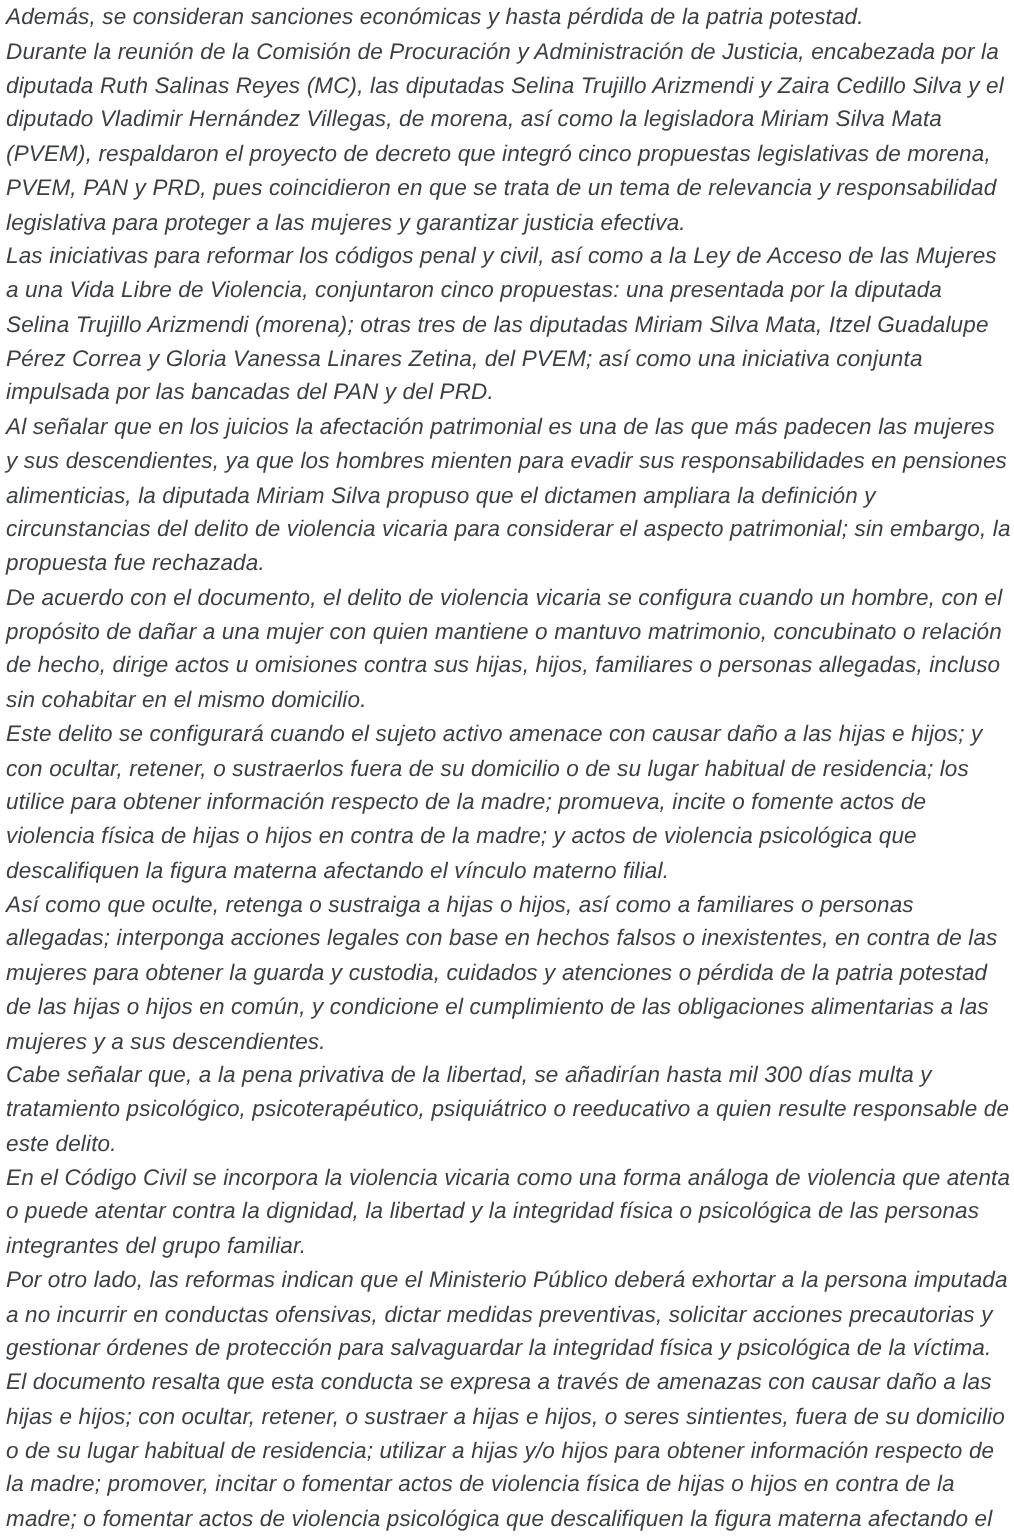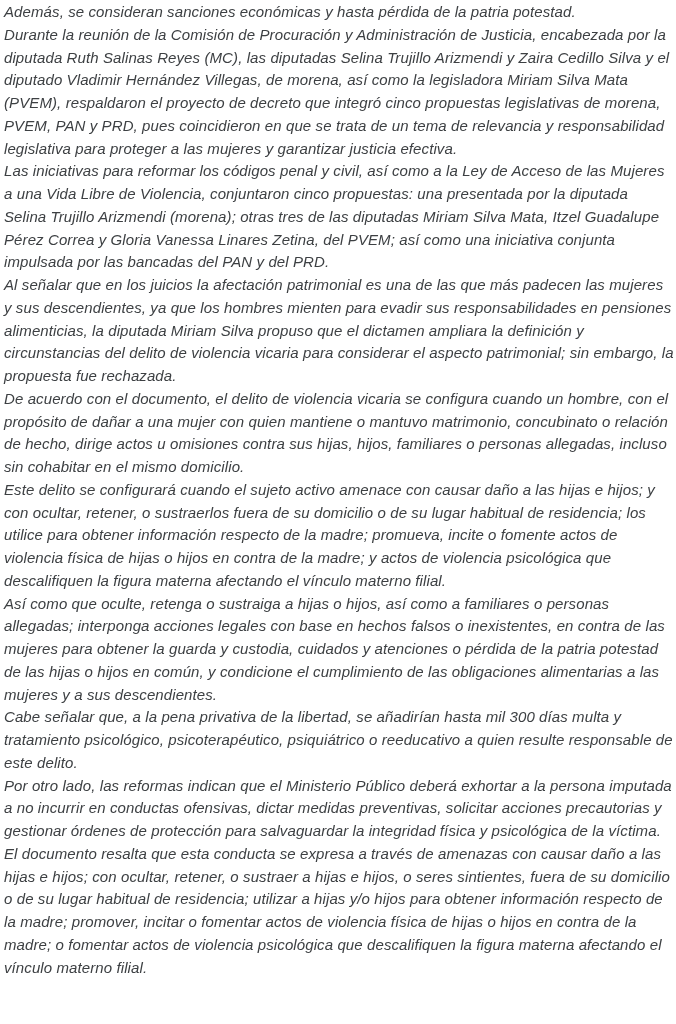--- a/index.html
+++ b/index.html
@@ -34,16 +34,17 @@
 
 <main class="article-body">
   <p>Además, se consideran sanciones económicas y hasta pérdida de la patria potestad.</p>
   <p>Durante la reunión de la Comisión de Procuración y Administración de Justicia, encabezada por la diputada Ruth Salinas Reyes (MC), las diputadas Selina Trujillo Arizmendi y Zaira Cedillo Silva y el diputado Vladimir Hernández Villegas, de morena, así como la legisladora Miriam Silva Mata (PVEM), respaldaron el proyecto de decreto que integró cinco propuestas legislativas de morena, PVEM, PAN y PRD, pues coincidieron en que se trata de un tema de relevancia y responsabilidad legislativa para proteger a las mujeres y garantizar justicia efectiva.</p>
   <p>Las iniciativas para reformar los códigos penal y civil, así como a la Ley de Acceso de las Mujeres a una Vida Libre de Violencia, conjuntaron cinco propuestas: una presentada por la diputada Selina Trujillo Arizmendi (morena); otras tres de las diputadas Miriam Silva Mata, Itzel Guadalupe Pérez Correa y Gloria Vanessa Linares Zetina, del PVEM; así como una iniciativa conjunta impulsada por las bancadas del PAN y del PRD.</p>
   <p>Al señalar que en los juicios la afectación patrimonial es una de las que más padecen las mujeres y sus descendientes, ya que los hombres mienten para evadir sus responsabilidades en pensiones alimenticias, la diputada Miriam Silva propuso que el dictamen ampliara la definición y circunstancias del delito de violencia vicaria para considerar el aspecto patrimonial; sin embargo, la propuesta fue rechazada.</p>
   <p>De acuerdo con el documento, el delito de violencia vicaria se configura cuando un hombre, con el propósito de dañar a una mujer con quien mantiene o mantuvo matrimonio, concubinato o relación de hecho, dirige actos u omisiones contra sus hijas, hijos, familiares o personas allegadas, incluso sin cohabitar en el mismo domicilio.</p>
   <p>Este delito se configurará cuando el sujeto activo amenace con causar daño a las hijas e hijos; y con ocultar, retener, o sustraerlos fuera de su domicilio o de su lugar habitual de residencia; los utilice para obtener información respecto de la madre; promueva, incite o fomente actos de violencia física de hijas o hijos en contra de la madre; y actos de violencia psicológica que descalifiquen la figura materna afectando el vínculo materno filial.</p>
   <p>Así como que oculte, retenga o sustraiga a hijas o hijos, así como a familiares o personas allegadas; interponga acciones legales con base en hechos falsos o inexistentes, en contra de las mujeres para obtener la guarda y custodia, cuidados y atenciones o pérdida de la patria potestad de las hijas o hijos en común, y condicione el cumplimiento de las obligaciones alimentarias a las mujeres y a sus descendientes.</p>
   <p>Cabe señalar que, a la pena privativa de la libertad, se añadirían hasta mil 300 días multa y tratamiento psicológico, psicoterapéutico, psiquiátrico o reeducativo a quien resulte responsable de este delito.</p>
+  <p>En el Código Civil se incorpora la violencia vicaria como una forma análoga de violencia que atenta o puede atentar contra la dignidad, la libertad y la integridad física o psicológica de las personas integrantes del grupo familiar.</p>
   <p>Por otro lado, las reformas indican que el Ministerio Público deberá exhortar a la persona imputada a no incurrir en conductas ofensivas, dictar medidas preventivas, solicitar acciones precautorias y gestionar órdenes de protección para salvaguardar la integridad física y psicológica de la víctima.</p>
   <p>El documento resalta que esta conducta se expresa a través de amenazas con causar daño a las hijas e hijos; con ocultar, retener, o sustraer a hijas e hijos, o seres sintientes, fuera de su domicilio o de su lugar habitual de residencia; utilizar a hijas y/o hijos para obtener información respecto de la madre; promover, incitar o fomentar actos de violencia física de hijas o hijos en contra de la madre; o fomentar actos de violencia psicológica que descalifiquen la figura materna afectando el vínculo materno filial.</p>
 
 </main>
 
 </body></html>

